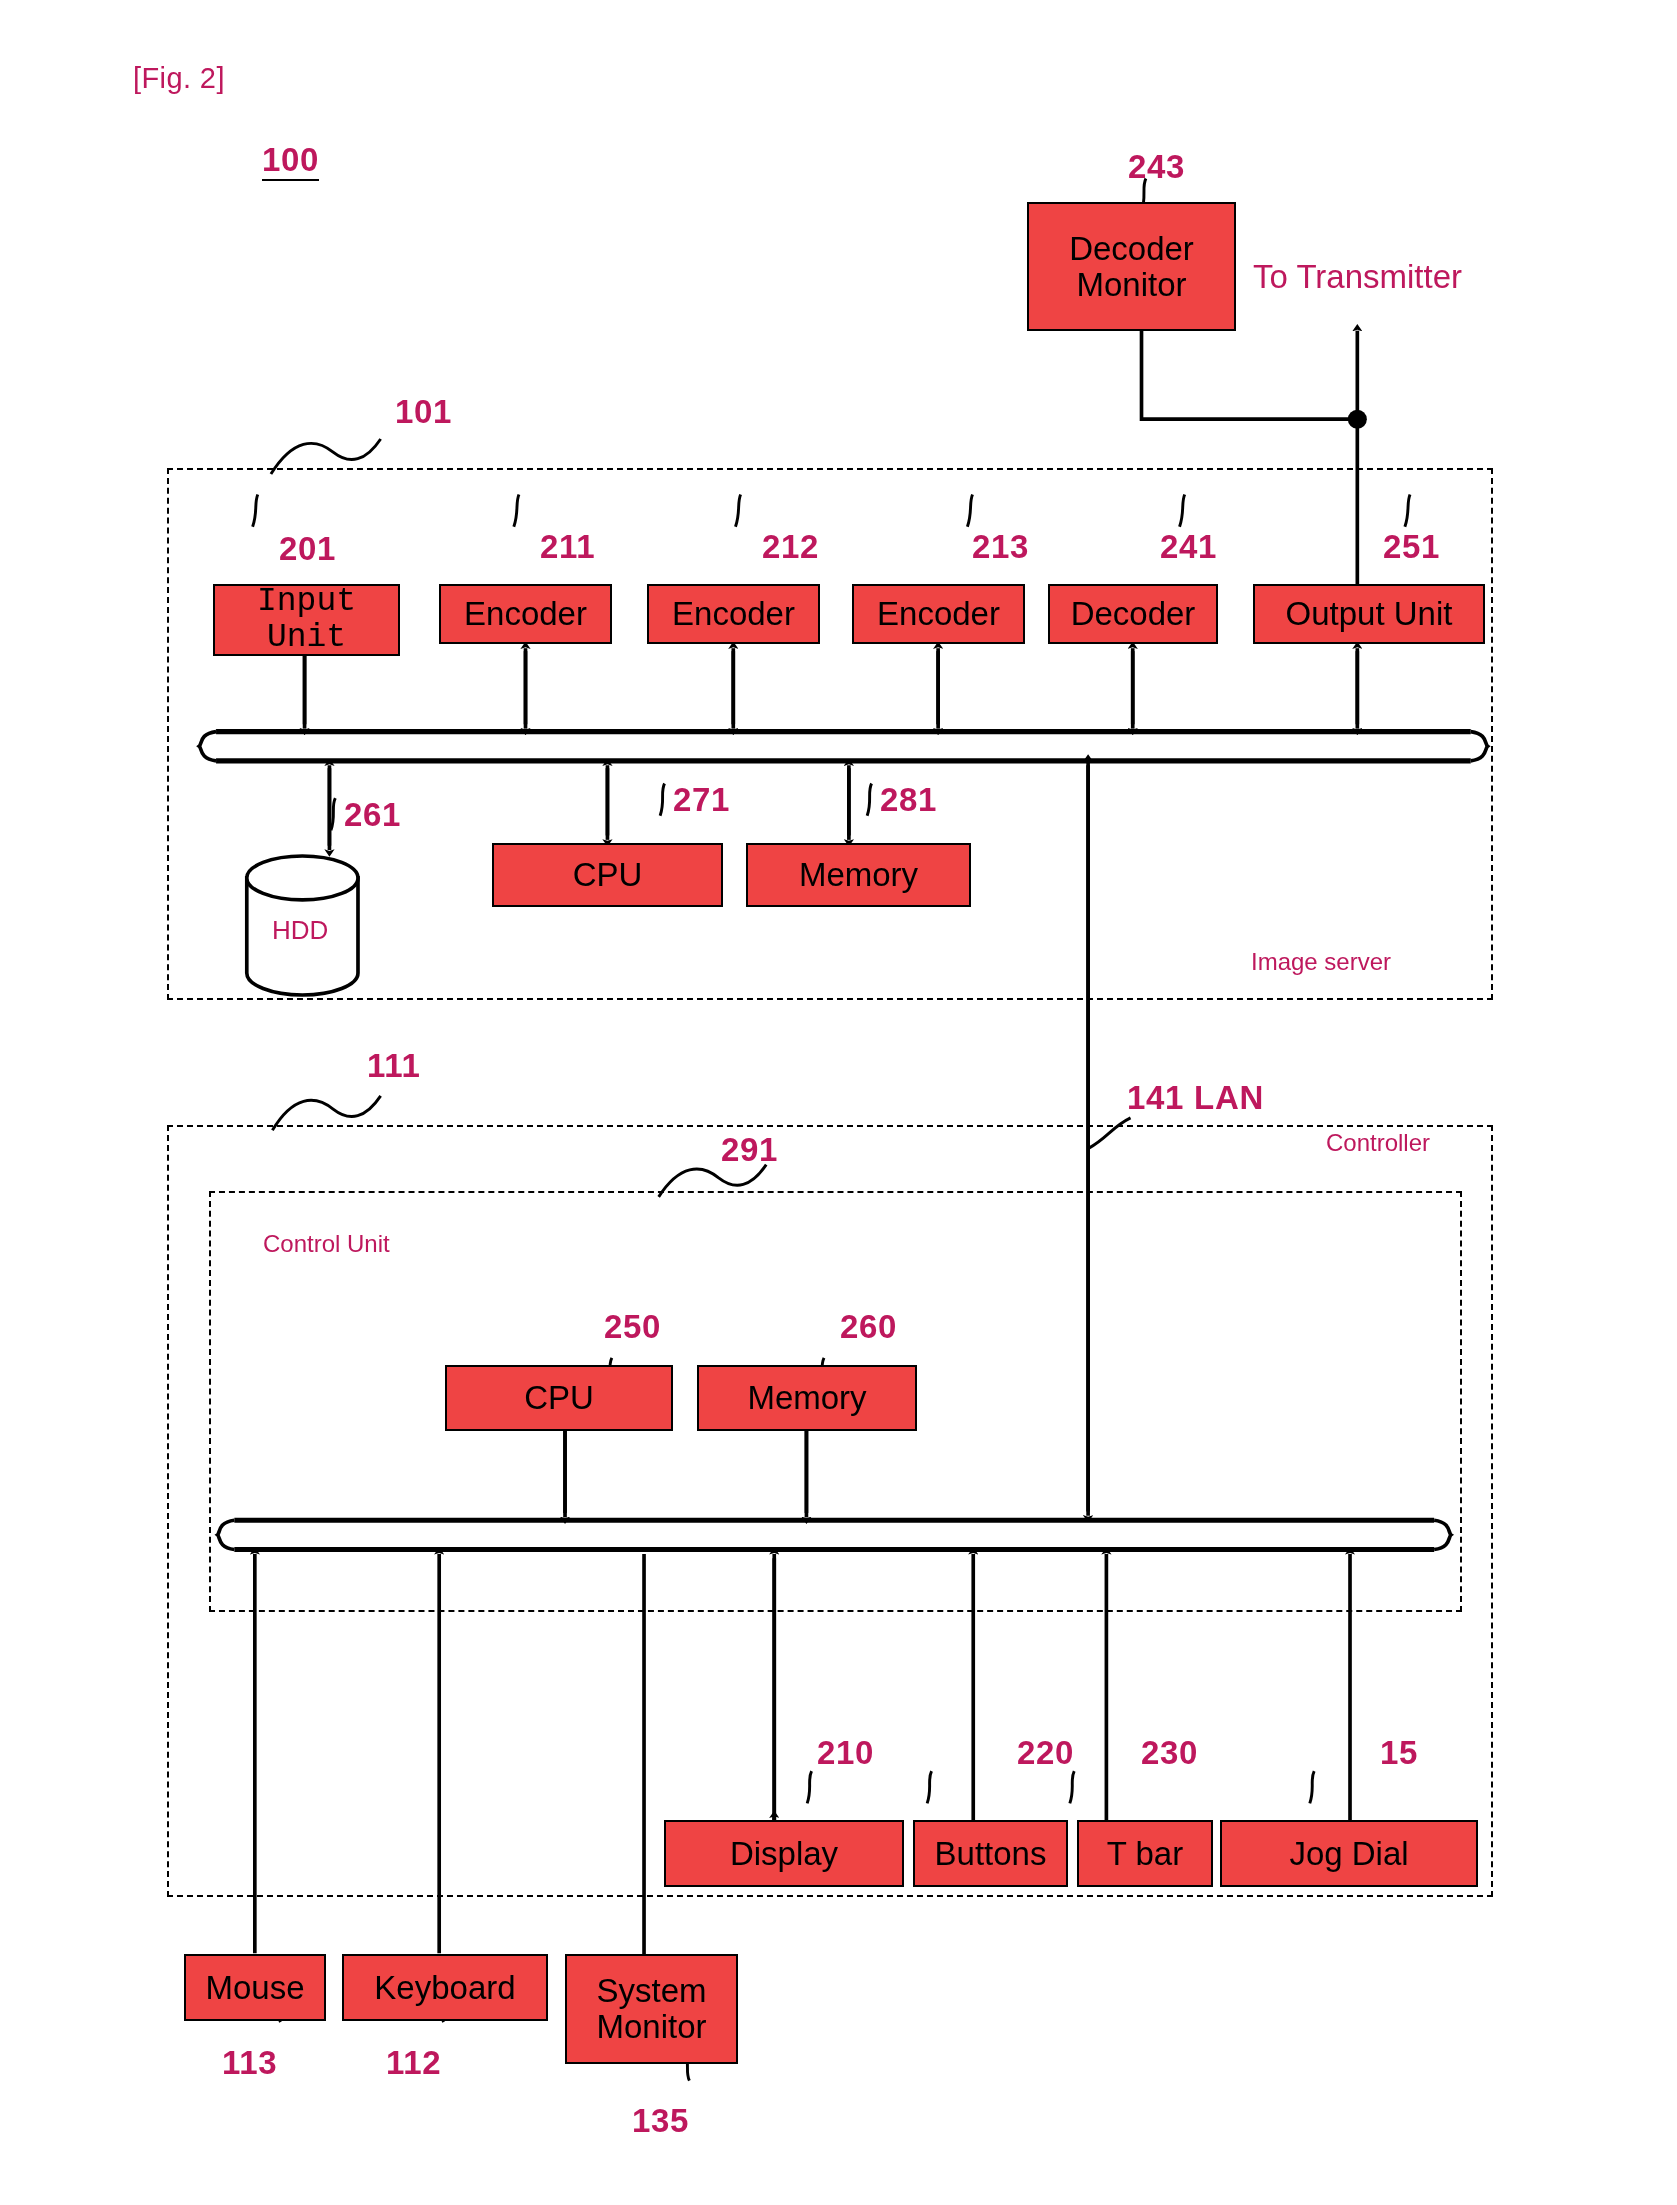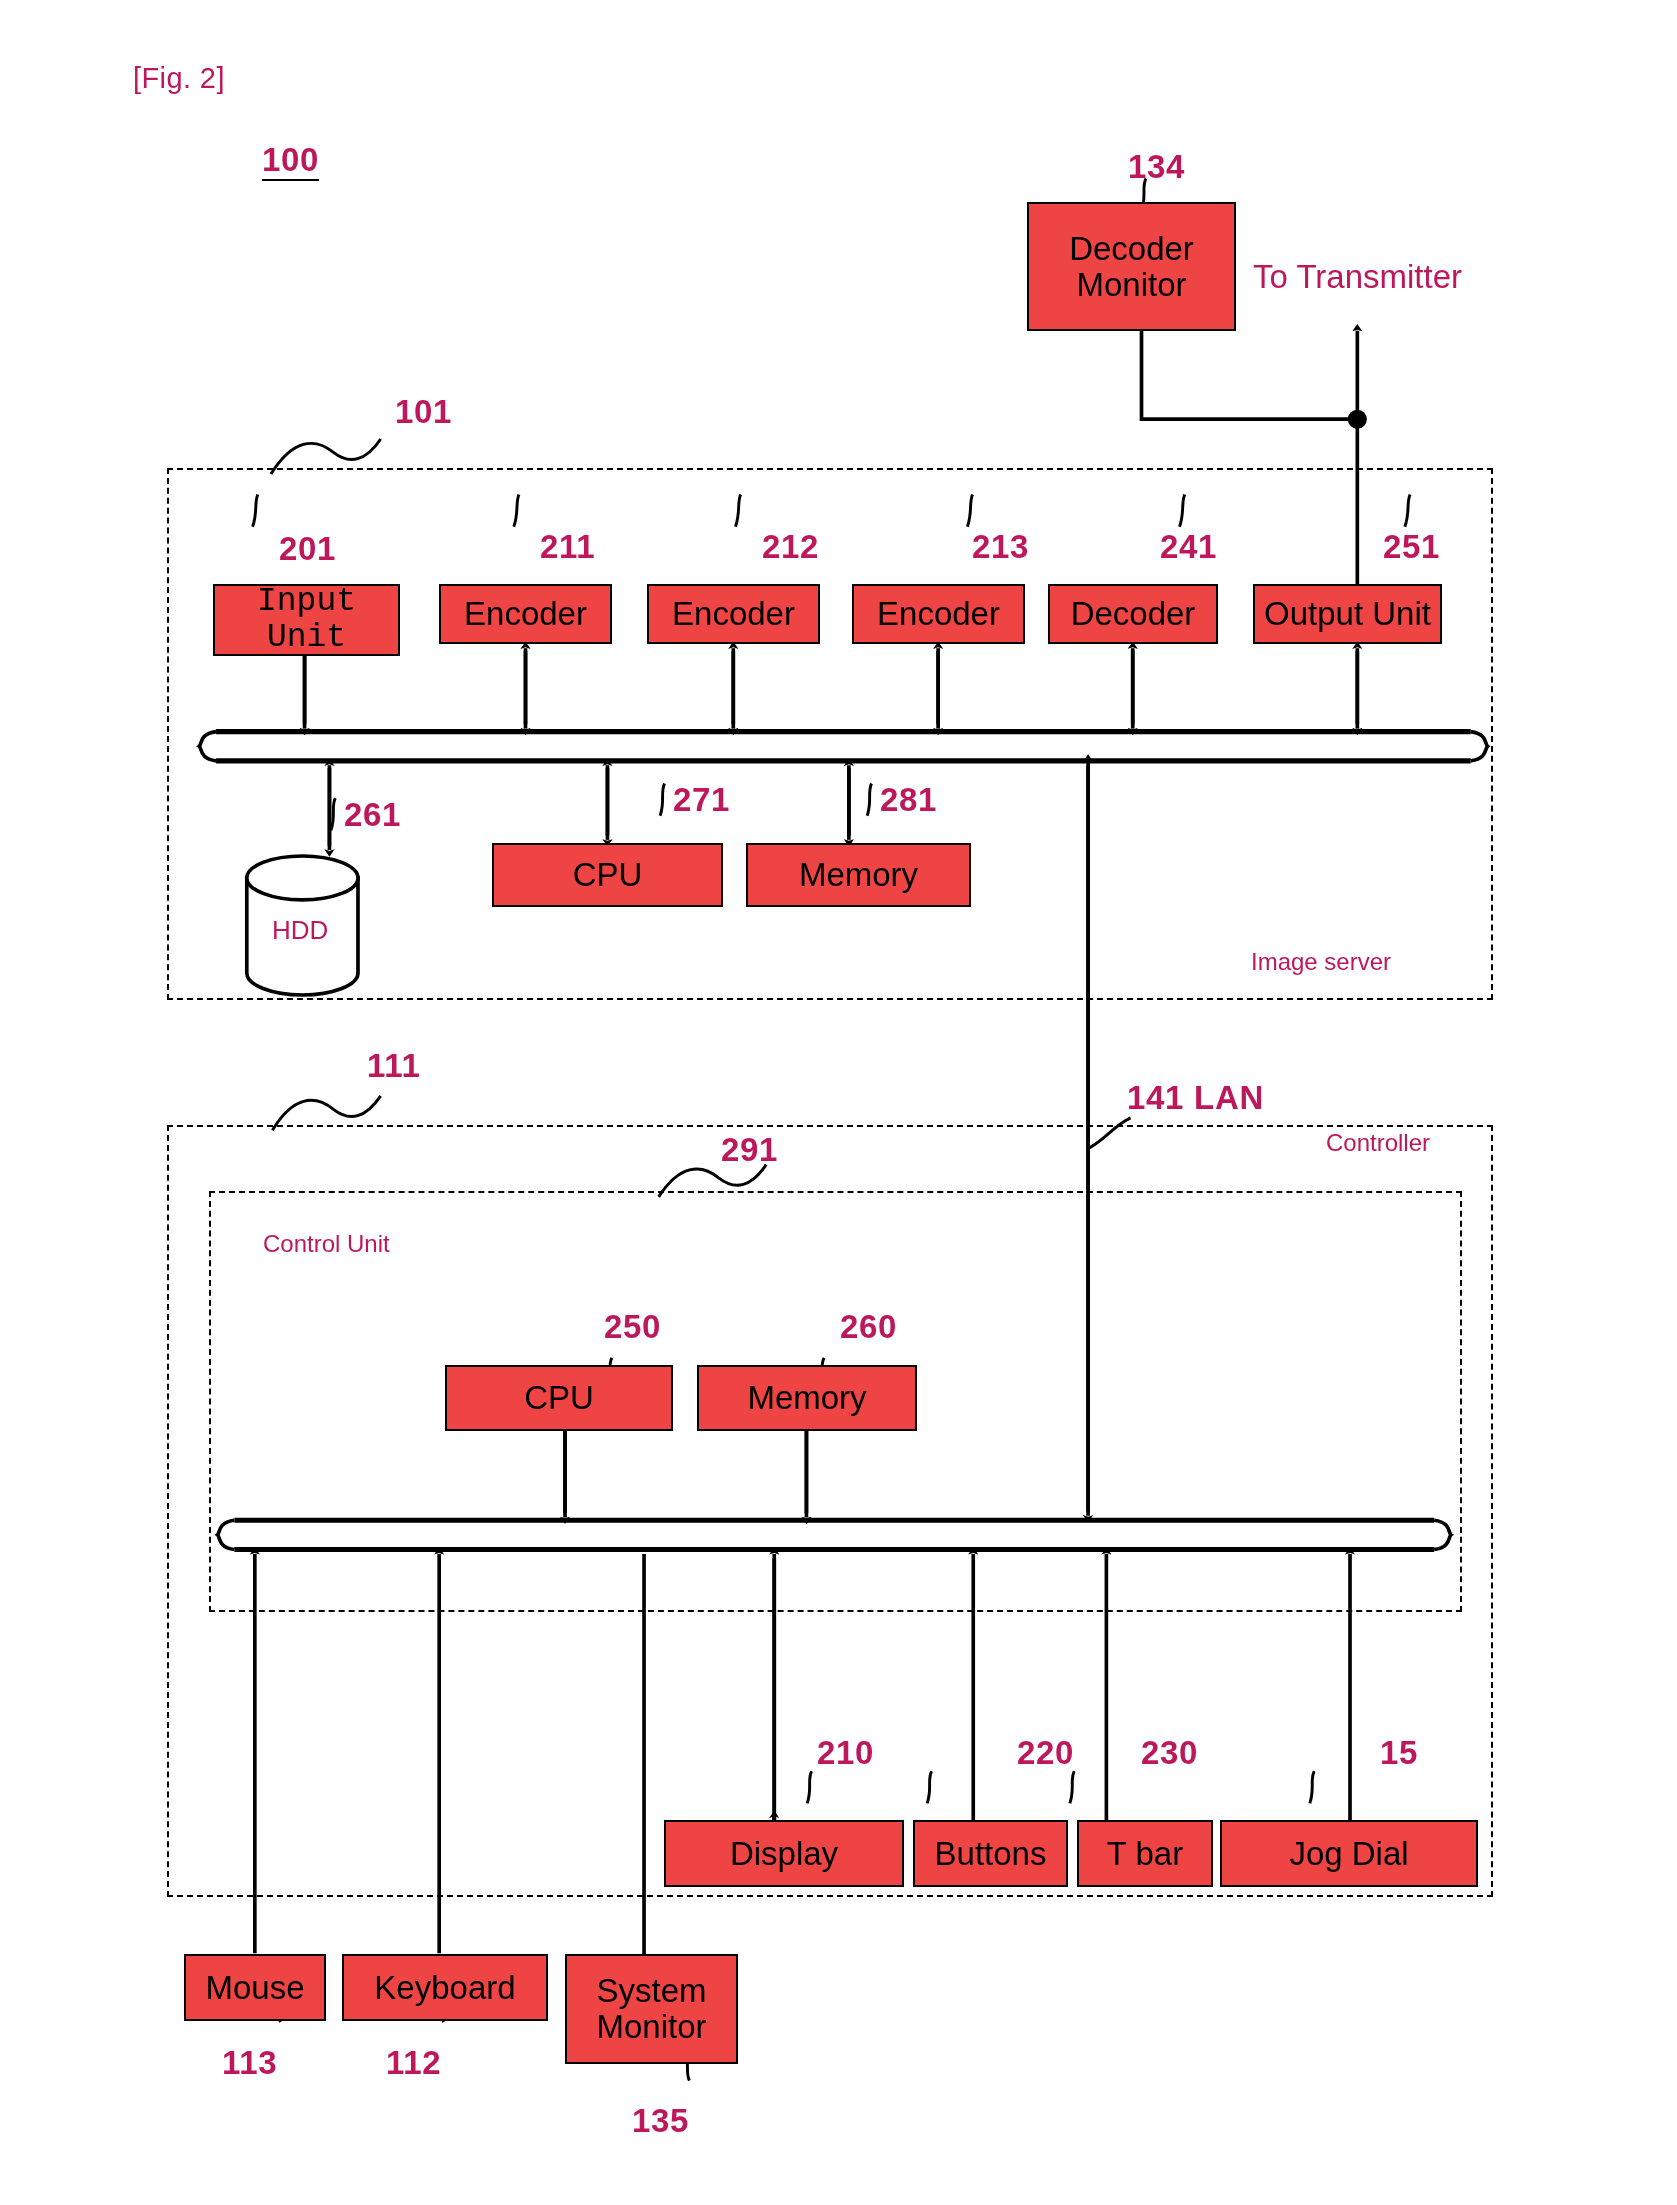--- a/index.html
+++ b/index.html
@@ -159,21 +159,21 @@
   <div class="dashbox" style="left:167px; top:468px; width:1326px; height:532px;"></div>
 
   <div class="dashbox" style="left:167px; top:1125px; width:1326px; height:772px;"></div>
 
   <div class="dashbox" style="left:209px; top:1191px; width:1253px; height:421px;"></div>
 
   <div class="lbl fig-tag" style="left:133px; top:64px;">[Fig. 2]</div>
 
   <div class="lbl title100" style="left:262px; top:143px;">100</div>
 
-  <div class="lbl num" style="left:1128px; top:150px;">134</div>
+  <div class="lbl num" style="left:1128px; top:150px;">243</div>
 
   <div class="box" style="left:1027px; top:202px; width:209px; height:129px;">
     <span>Decoder<br>Monitor</span>
   </div>
 
   <div class="lbl freetext" style="left:1253px; top:260px;">To Transmitter</div>
 
   <div class="lbl num" style="left:367px; top:395px;margin-left:28px;">101</div>
 
   <div class="lbl num" style="left:279px; top:532px;">201</div>
@@ -191,21 +191,21 @@
   </div>
   <div class="box" style="left:647px; top:584px; width:173px; height:60px;">
     <span>Encoder</span>
   </div>
   <div class="box" style="left:852px; top:584px; width:173px; height:60px;">
     <span>Encoder</span>
   </div>
   <div class="box" style="left:1048px; top:584px; width:170px; height:60px;">
     <span>Decoder</span>
   </div>
-  <div class="box" style="left:1253px; top:584px; width:189px; height:60px;">
+  <div class="box" style="left:1253px; top:584px; width:232px; height:60px;">
     <span>Output Unit</span>
   </div>
 
   <div class="lbl num" style="left:344px; top:798px;">261</div>
   <div class="lbl num" style="left:673px; top:783px;">271</div>
   <div class="lbl num" style="left:880px; top:783px;">281</div>
 
   <div class="lbl boxtext" style="left:272px; top:917px;">HDD</div>
 
   <div class="box" style="left:492px; top:843px; width:231px; height:64px;">

